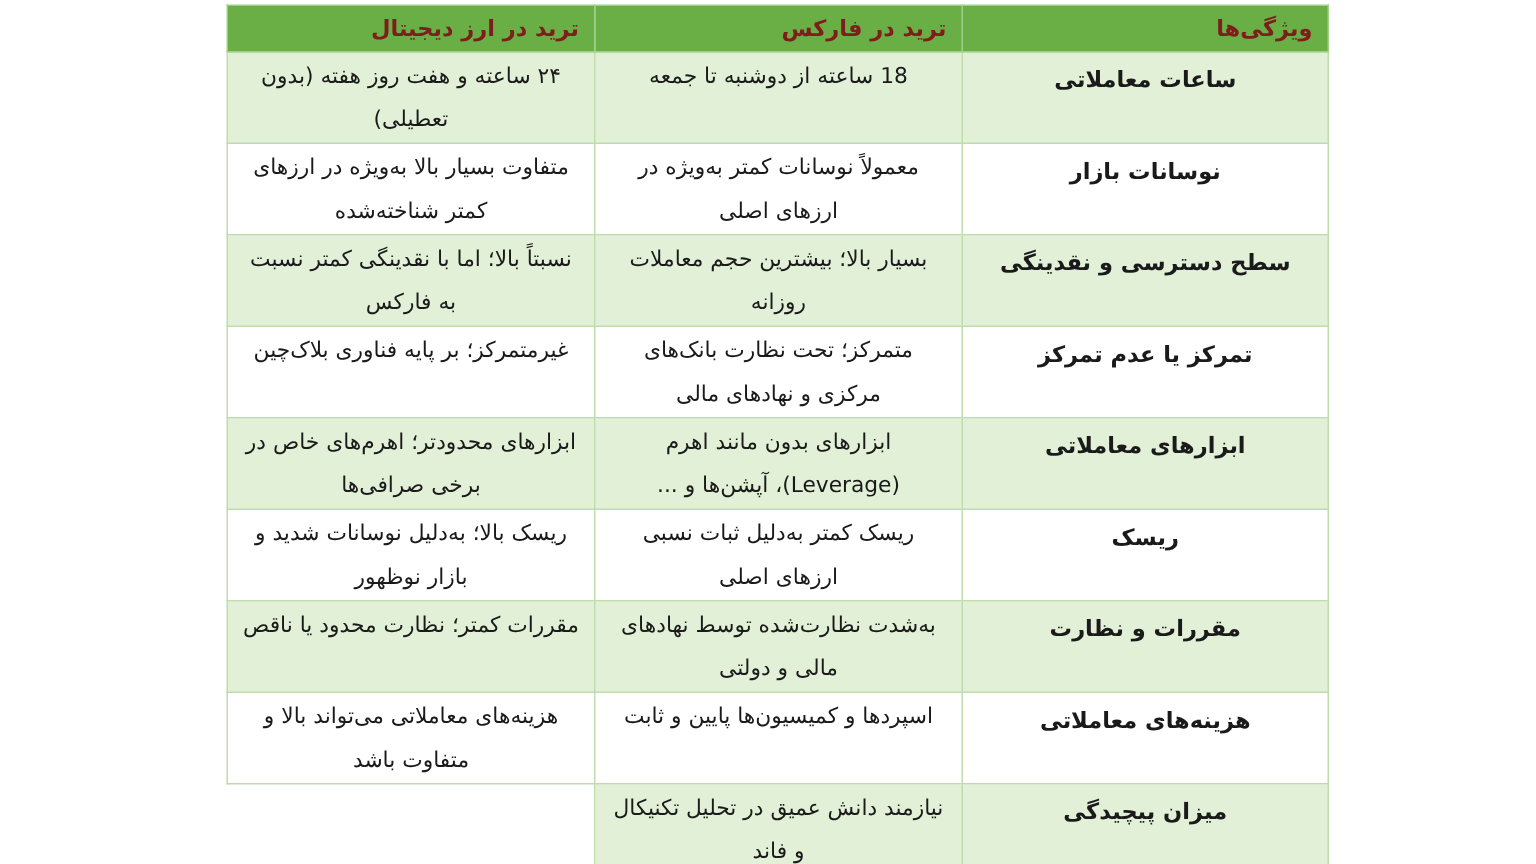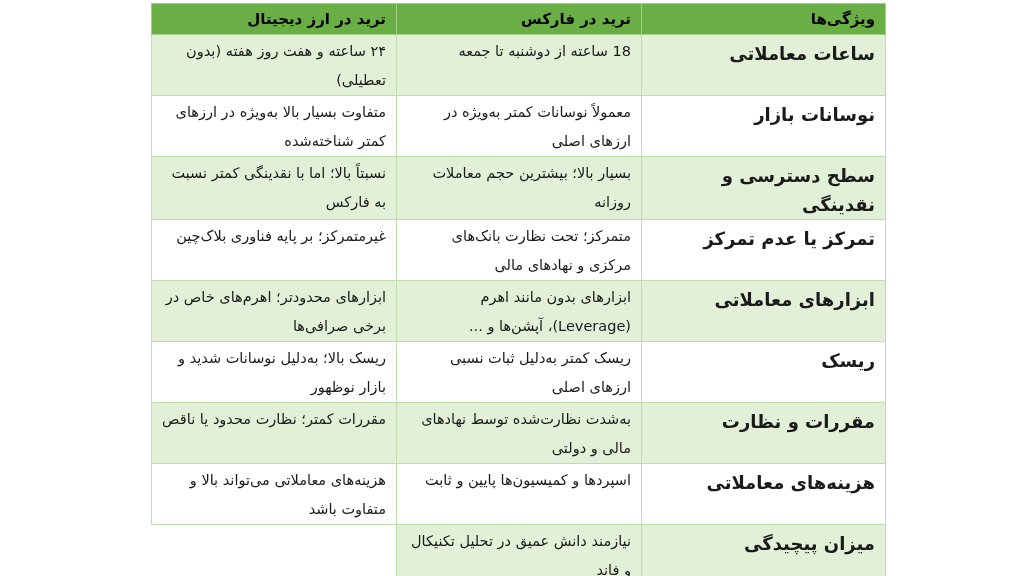--- a/index.html
+++ b/index.html
@@ -1,27 +1,27 @@
 <!DOCTYPE html>
 <html><head>
   <meta charset="utf-8">
   <style>
     html, body { margin:0; padding:0; background:#ffffff; }
     body { width:1024px; height:576px; position:relative; overflow:hidden;
       font-family: "DejaVu Sans", "Liberation Sans", sans-serif; }
     .table-wrap { position:absolute; left:152px; top:3px; width:734px; direction:rtl; }
     table { border-collapse:collapse; width:734px; table-layout:fixed; }
-    th { background:#6aae46; color:#000000; font-weight:bold; font-size:15px;
+    th { background:#6aae46; color:#7f1d1d; font-weight:bold; font-size:15px;
       height:30px; padding:0 10px; text-align:right; border:1px solid #9fcf86; }
     td { font-size:14.5px; line-height:29px; padding:2px 10px 0 10px;
-      vertical-align:top; text-align:right; color:#1a1a1a;
+      vertical-align:top; text-align:center; color:#1a1a1a;
       border:1px solid #bfdcae; height:56px; box-sizing:border-box; }
     tr.shade td { background:#e2f0d7; }
     tr.plain td { background:#ffffff; }
-    td.feature { font-weight:bold; font-size:18px; padding-top:4px; }
+    td.feature { font-weight:bold; font-size:15px; padding-top:4px; }
     td.empty { background:#ffffff !important; border:none; border-top:1px solid #bfdcae; }
     col.c1 { width:244px; } col.c2 { width:245px; } col.c3 { width:245px; }
   </style>
 </head>
 <body>
 
 <div class="table-wrap">
   <table>
     <colgroup>
         <col class="c1">

